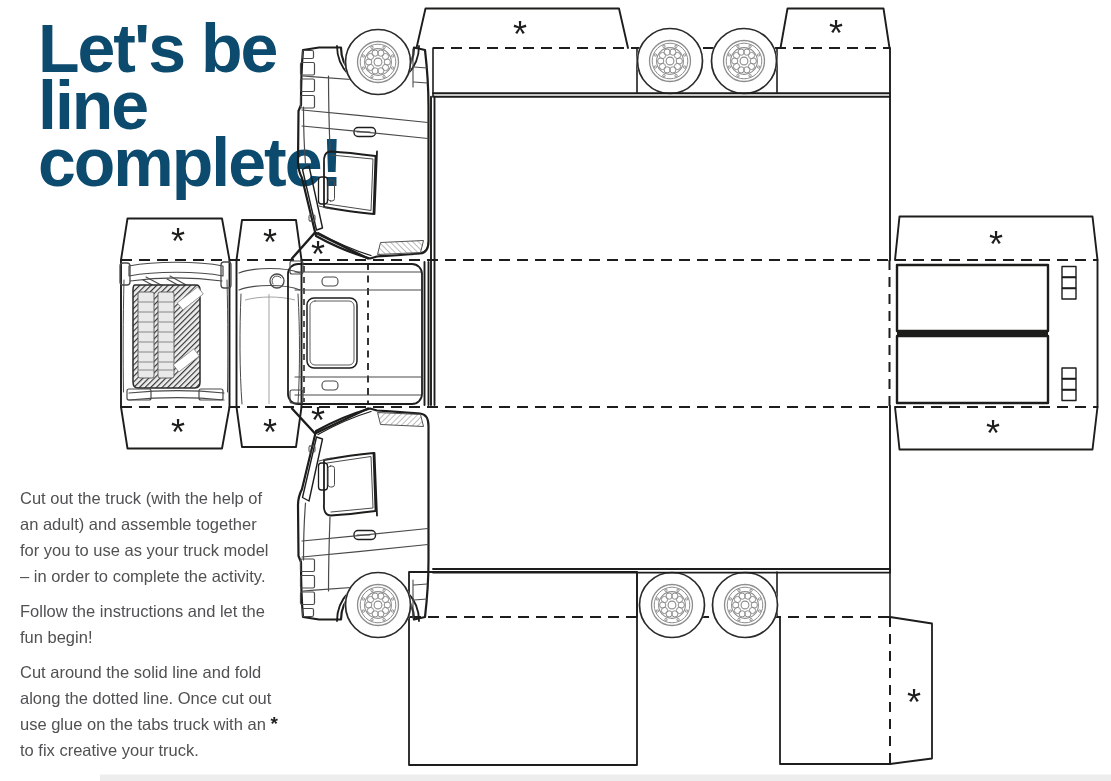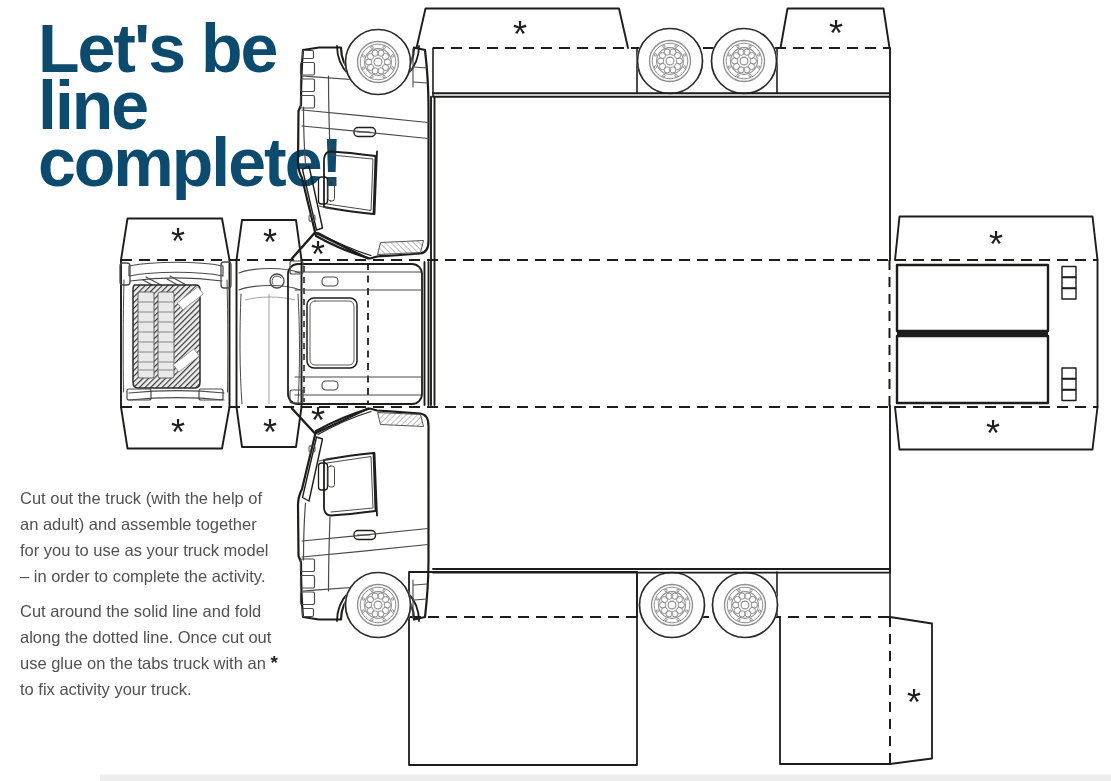--- a/index.html
+++ b/index.html
@@ -224,16 +224,17 @@
       <text class="ast" x="996" y="257">*</text>
       <text class="ast" x="993" y="446">*</text>
       <text class="ast" x="914" y="715">*</text>
     </g>
 
     <rect x="100" y="774.5" width="1011" height="6.5" fill="#eeedee"></rect>
   </svg>
 
   <div class="instructions">
     <p>Cut out the truck (with the help of an adult) and assemble together for you to use as your truck model – in order to complete the activity.</p>
-    <p><span>Cut around the solid line and fold along the dotted line. Once cut out use glue on the tabs truck with an </span><span class="star">*</span><span> to fix activity your truck.</span></p>
+    <p>Follow the instructions and let the fun begin!</p>
+    <p><span>Cut around the solid line and fold along the dotted line. Once cut out use glue on the tabs truck with an </span><span class="star">*</span><span> to fix creative your truck.</span></p>
   </div>
 
 </div>
 
 </body></html>

